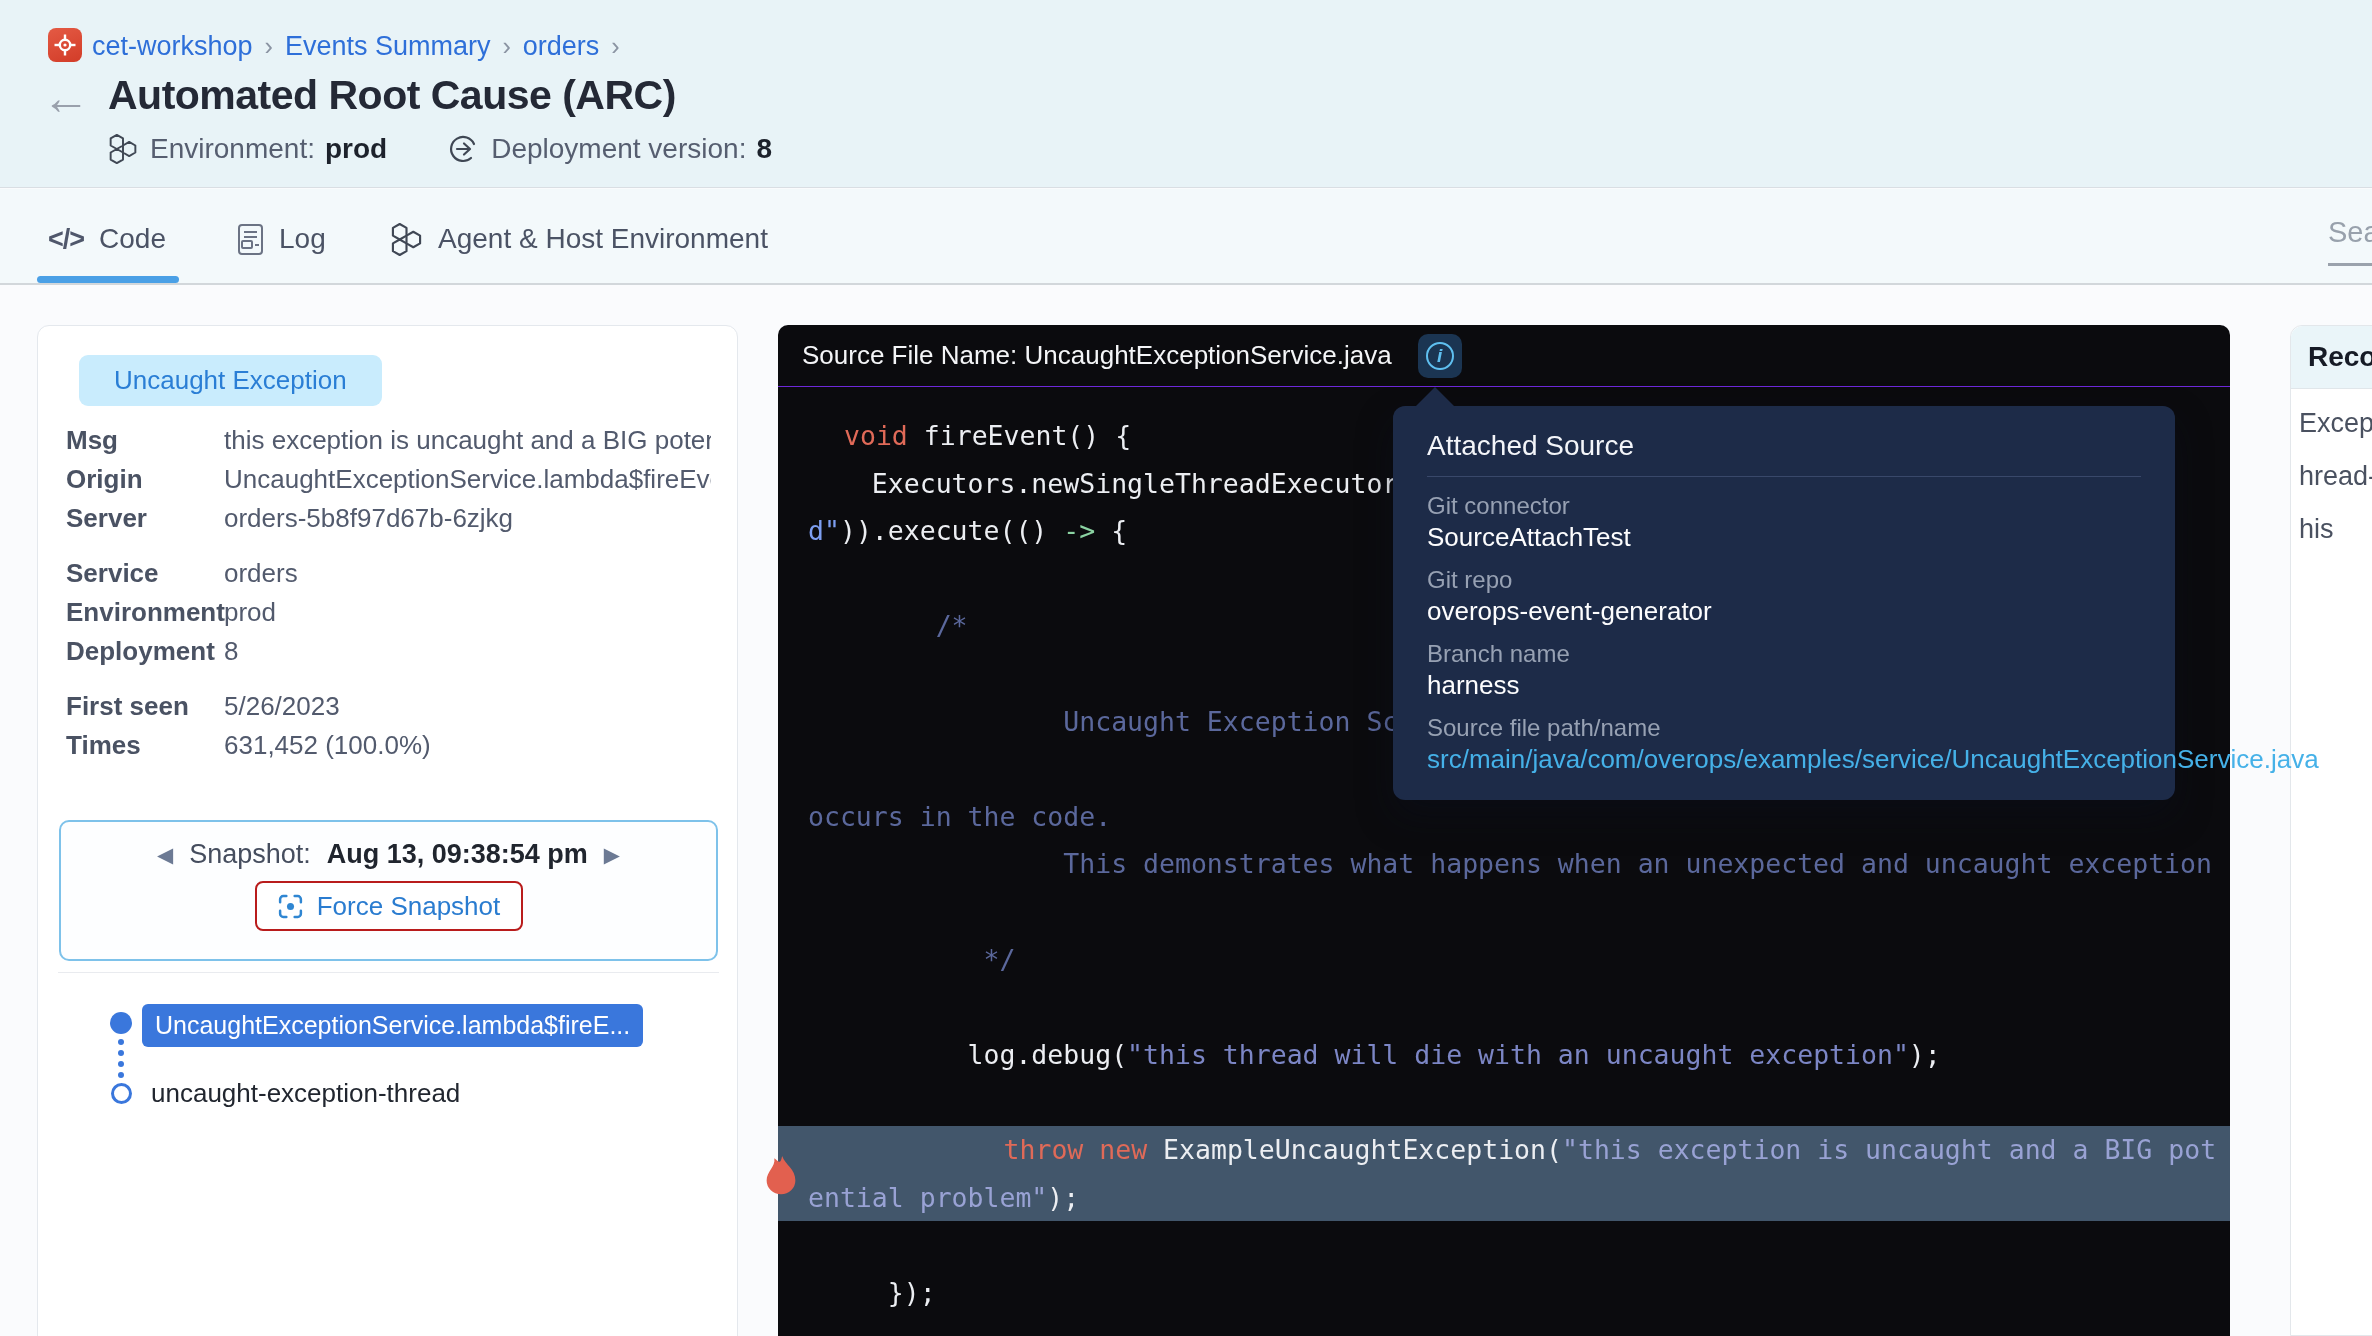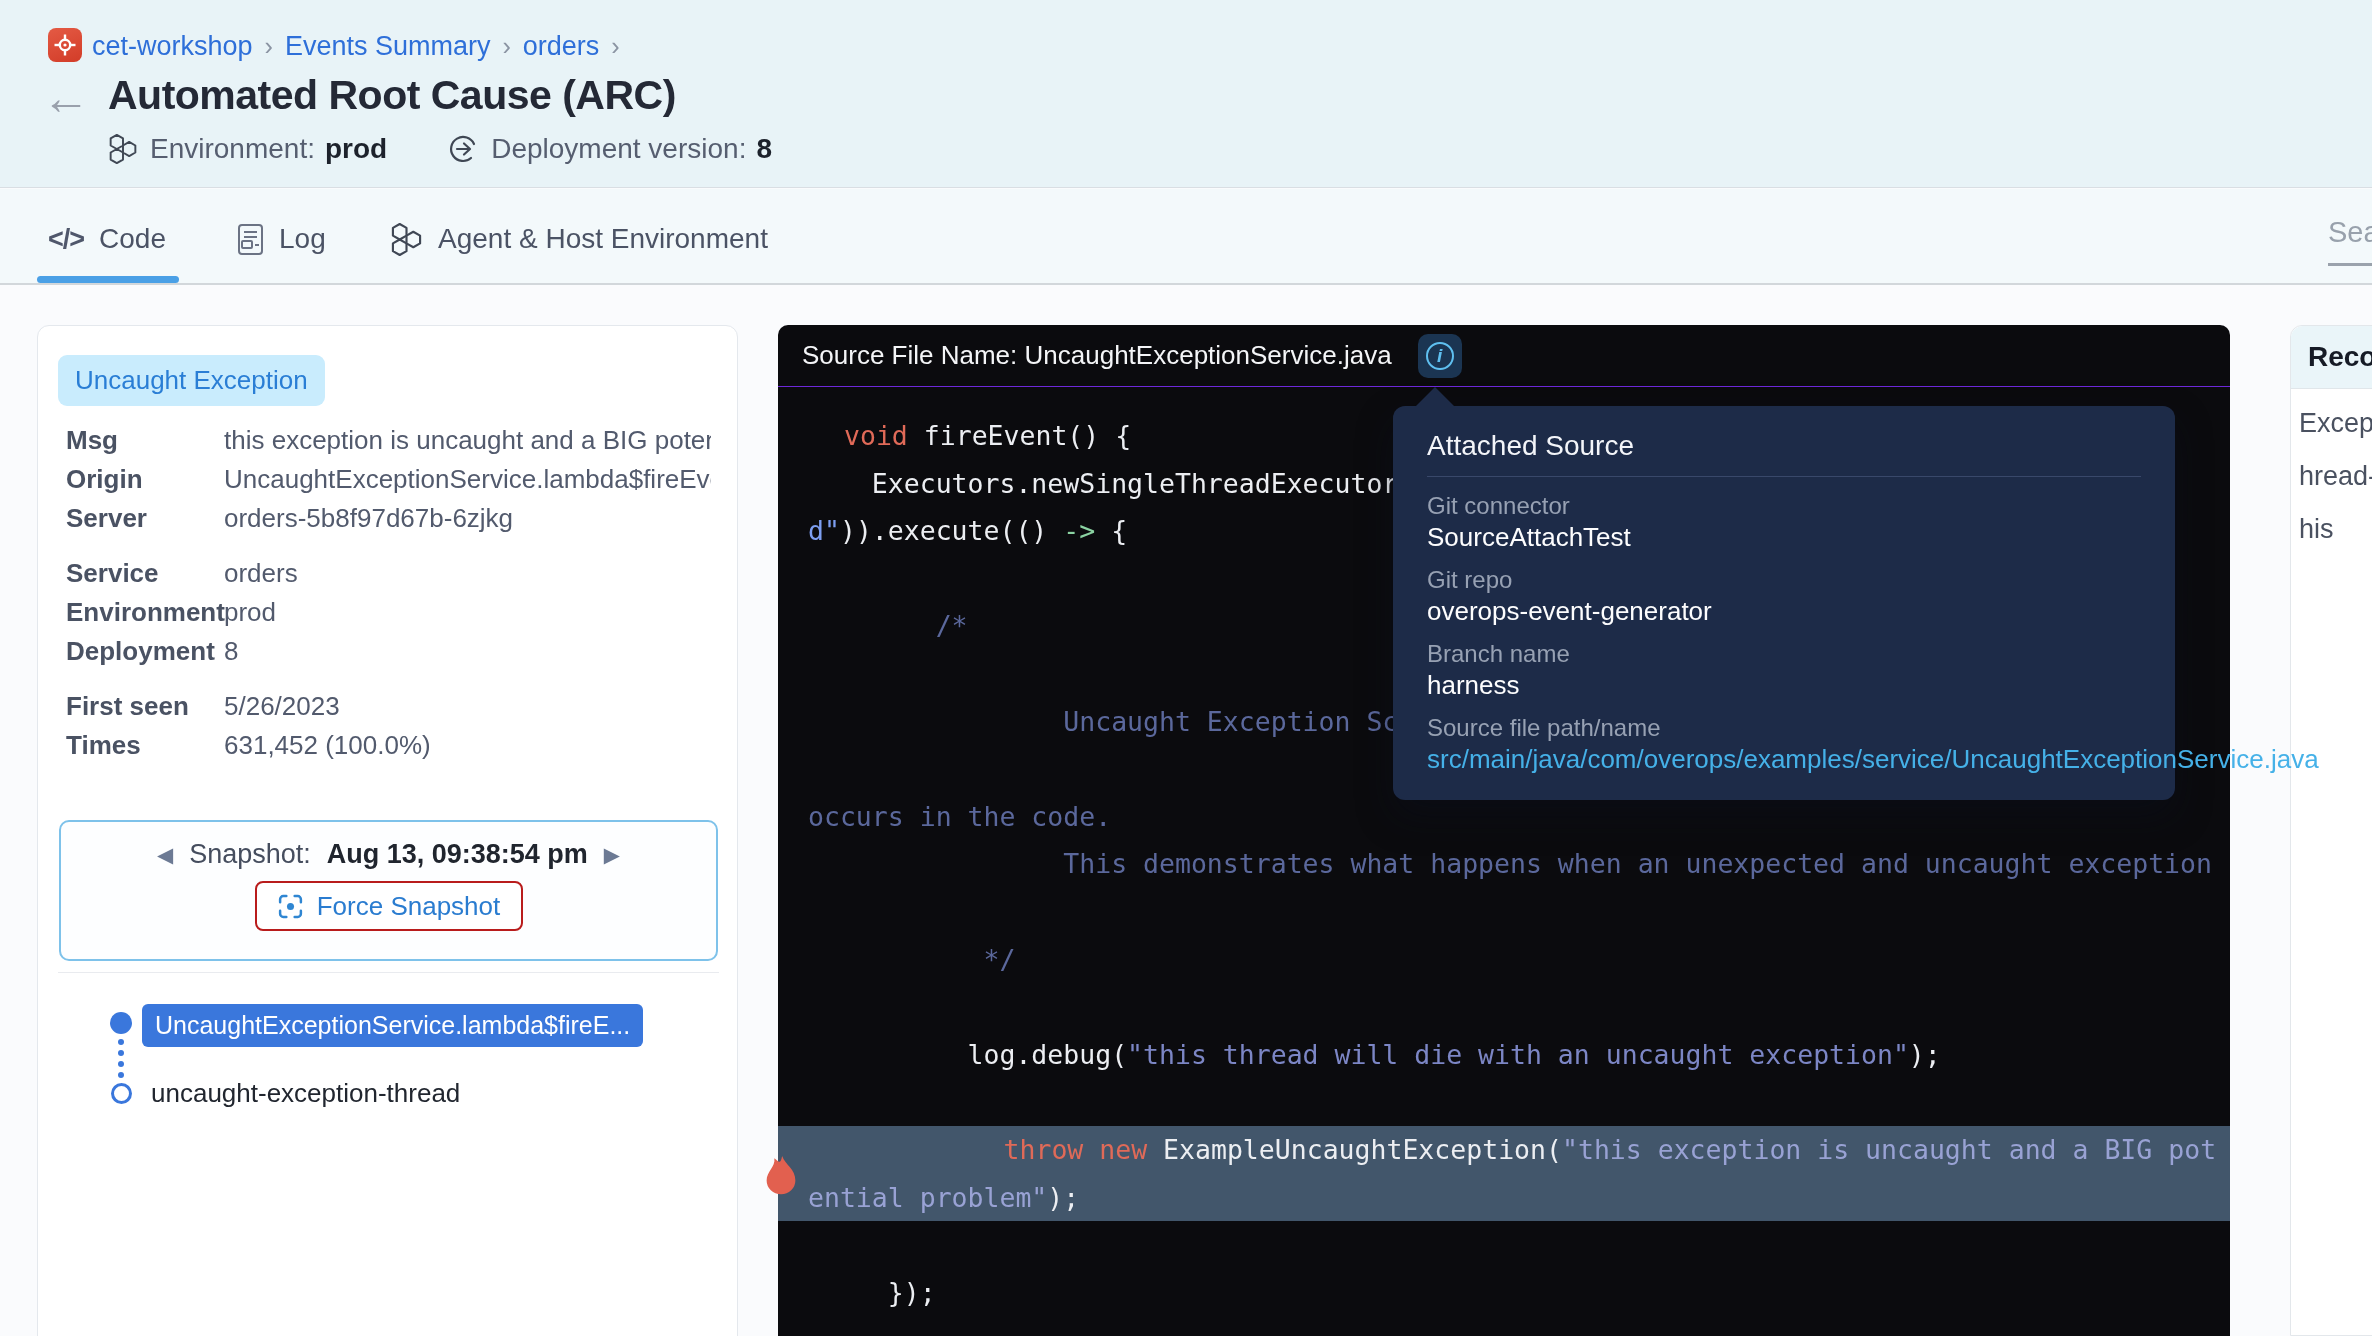--- a/index.html
+++ b/index.html
@@ -37,21 +37,21 @@
   .tab-agent { left:390px; }
   .code-glyph { font-weight:bold; font-size:27px; color:#4f576b; letter-spacing:-1px; }
   .tab-underline { position:absolute; left:37px; top:276px; width:142px; height:7px;
     background:#4aa0e6; border-radius:4px; }
   .search-box { position:absolute; left:2328px; top:216px; width:70px; font-size:29px; color:#98a1ac; cursor:text; }
   .search-underline { position:absolute; left:2328px; top:263px; width:70px; border-bottom:3px solid #9aa2ac; }
 
   
   .left-card { position:absolute; left:37px; top:325px; width:701px; height:1060px;
     background:#ffffff; border:1px solid #e4e8ed; border-radius:12px; }
-  .badge { position:absolute; left:20px; top:29px; padding:10px 17px; background:#c9ecfd; color:#2a7ed5;
+  .badge { position:absolute; left:41px; top:29px; padding:10px 35px; background:#c9ecfd; color:#2a7ed5;
     border-radius:9px; font-size:26px; }
   .detail-groups { position:absolute; left:28px; top:95px; width:645px; }
   .detail-group { margin-bottom:16px; }
   .detail-row { display:flex; height:39px; align-items:center; }
   .detail-label { width:158px; flex:0 0 158px; font-weight:bold; color:#4a5263; font-size:26px; }
   .detail-value { color:#525a6d; font-size:26px; white-space:nowrap; overflow:hidden; width:515px; }
   .snapshot-box { position:absolute; left:21px; top:494px; width:659px; height:141px;
     border:2px solid #7ec2ea; border-radius:10px; background:#fdfeff; }
   .snap-row { display:flex; align-items:center; justify-content:center; gap:16px; margin-top:17px;
     font-size:27px; color:#454d5e; }

